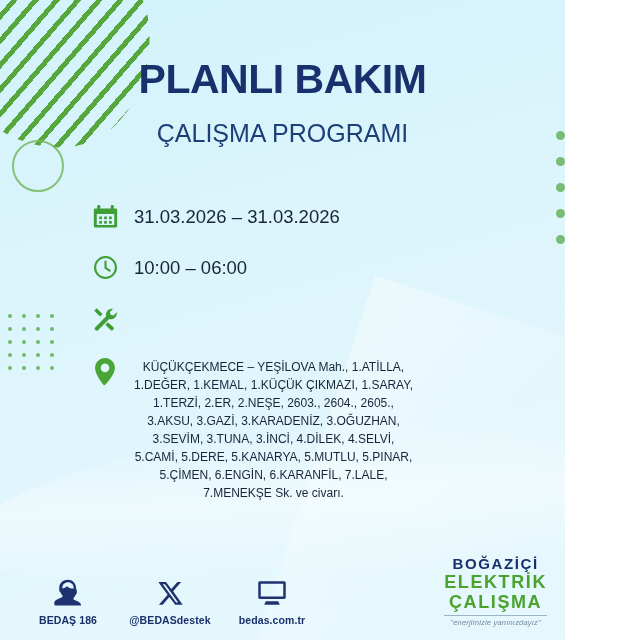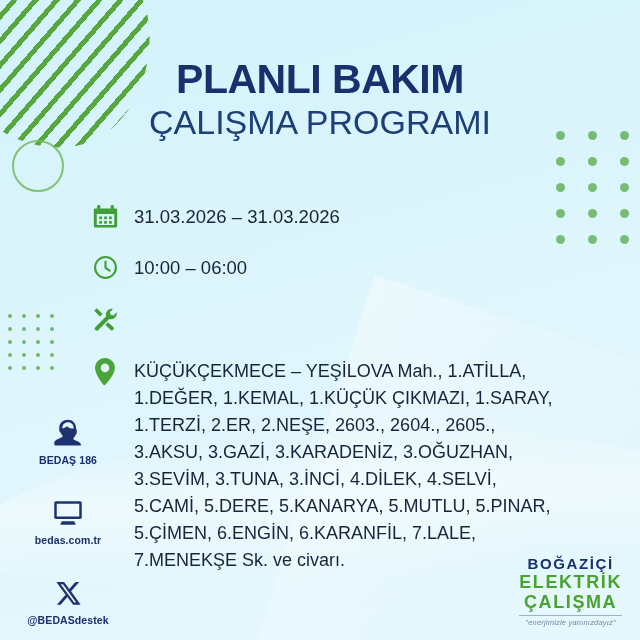--- a/index.html
+++ b/index.html
@@ -3,21 +3,21 @@
 <meta charset="utf-8">
 <style>
   * { box-sizing: border-box; margin: 0; padding: 0; }
   html, body {
     width: 640px; height: 640px;
     overflow: hidden;
     font-family: "Liberation Sans", sans-serif;
   }
   #poster {
     position: relative;
-    width: 640px; height: 640px;
+    width: 565px; height: 640px;
     background: linear-gradient(165deg,#d3f2fb 0%, #d9f4fb 28%, #e0f6fc 60%, #e6f8fd 100%);
     overflow: hidden;
   }
 
   
   .deco { position: absolute; pointer-events: none; }
 
   #stripes-blob {
     left: -46px; top: -62px;
     width: 196px; height: 210px;
@@ -85,66 +85,66 @@
     text-align: center;
   }
   #title-main {
     font-size: 41px;
     font-weight: bold;
     letter-spacing: -0.5px;
     color: #18306b;
     line-height: 1.06;
   }
   #title-sub {
-    font-size: 34px;
+    font-size: 25px;
     font-weight: normal;
     letter-spacing: 0px;
     color: #1c3f77;
     line-height: 1.2;
-    margin-top: 1px;
+    margin-top: 17px;
   }
 
   
   #info {
     position: absolute;
     left: 88px; top: 203px;
     width: 500px;
   }
   .row {
     display: flex;
     align-items: flex-start;
     margin-bottom: 19px;
+    text-align: center;
   }
   .row .ico {
     flex: 0 0 34px;
     width: 34px; height: 32px;
     display: flex; align-items: flex-start; justify-content: center;
     padding-top: 1px;
   }
   .row .ico svg { display: block; }
   .row .txt {
     font-size: 18.5px;
     color: #17243a;
     line-height: 1.32;
     padding-left: 12px;
     padding-top: 2px;
     white-space: pre-line;
   }
-  #row-address .txt { font-size: 18px; line-height: 1.5; }
+  #row-address .txt { font-size: 12px; line-height: 1.5; }
   #row-address { margin-bottom: 0; }
   #row-address .ico { padding-top: 2px; }
 
   
   #footer-social {
     position: absolute;
     left: 26px; bottom: 14px;
     display: flex;
     align-items: flex-end;
-    gap: 30px;
-    flex-direction: column;
+    gap: 18px;
   }
   .social {
     width: 84px;
     text-align: center;
     color: #1a2f6b;
   }
   .social .glyph {
     height: 34px;
     display: flex; align-items: center; justify-content: center;
   }
@@ -300,35 +300,35 @@
       <span class="glyph">
         <svg width="30" height="30" viewBox="0 0 24 24" fill="#1e3270">
           <path d="M12 1.4c-4 0-7 2.8-7 6.4v2.1a1.6 1.6 0 00.9 1.5c.3 1 .9 1.9 1.7 2.6v1.2l-4 1.7A3.4 3.4 0 001.5 22h21a3.4 3.4 0 00-2.1-3.1l-4-1.7V16c.8-.7 1.4-1.6 1.7-2.6a1.6 1.6 0 00.9-1.5V9.8c0-.5-.2-1-.6-1.3V7.8c0-3.6-3-6.4-6.4-6.4zm0 2c2.5 0 4.5 1.9 4.5 4.3v.6h-1.7a4.6 4.6 0 01-3.6-1.7 7 7 0 01-3.7 1.7H7.5v-.6C7.5 5.3 9.5 3.4 12 3.4z"></path>
         </svg>
       </span>
       <div class="cap">BEDAŞ 186</div>
     </div>
 
     <div class="social">
       <span class="glyph">
+        <svg width="27" height="27" viewBox="0 0 24 24" fill="#1e3270">
+          <path d="M18.2 1.8h3.3l-7.2 8.3L22.8 22h-6.6l-5.2-6.8L5 22H1.7l7.7-8.8L1.2 1.8h6.8l4.7 6.2 5.5-6.2zm-1.2 18.1h1.8L7.1 3.8H5.1l11.9 16.1z"></path>
+        </svg>
+      </span>
+      <div class="cap">@BEDASdestek</div>
+    </div>
+
+    <div class="social">
+      <span class="glyph">
         <svg width="30" height="30" viewBox="0 0 24 24" fill="#1e3270">
           <path d="M2.4 2.6h19.2c.8 0 1.4.6 1.4 1.4v11.4c0 .8-.6 1.4-1.4 1.4H2.4c-.8 0-1.4-.6-1.4-1.4V4c0-.8.6-1.4 1.4-1.4zm.6 2v10.2h18V4.6H3z"></path>
           <path d="M7 18.6h10l1.2 2.8H5.8z"></path>
         </svg>
       </span>
       <div class="cap">bedas.com.tr</div>
-    </div>
-
-    <div class="social">
-      <span class="glyph">
-        <svg width="27" height="27" viewBox="0 0 24 24" fill="#1e3270">
-          <path d="M18.2 1.8h3.3l-7.2 8.3L22.8 22h-6.6l-5.2-6.8L5 22H1.7l7.7-8.8L1.2 1.8h6.8l4.7 6.2 5.5-6.2zm-1.2 18.1h1.8L7.1 3.8H5.1l11.9 16.1z"></path>
-        </svg>
-      </span>
-      <div class="cap">@BEDASdestek</div>
     </div>
 
   </div>
 
   <div id="logo">
     <div class="l1">BOĞAZİÇİ</div>
     <div class="l2">ELEKTRİK</div>
     <div class="l3">ÇALIŞMA</div>
     <div class="tag">"enerjimizle yanınızdayız"</div>
   </div>

